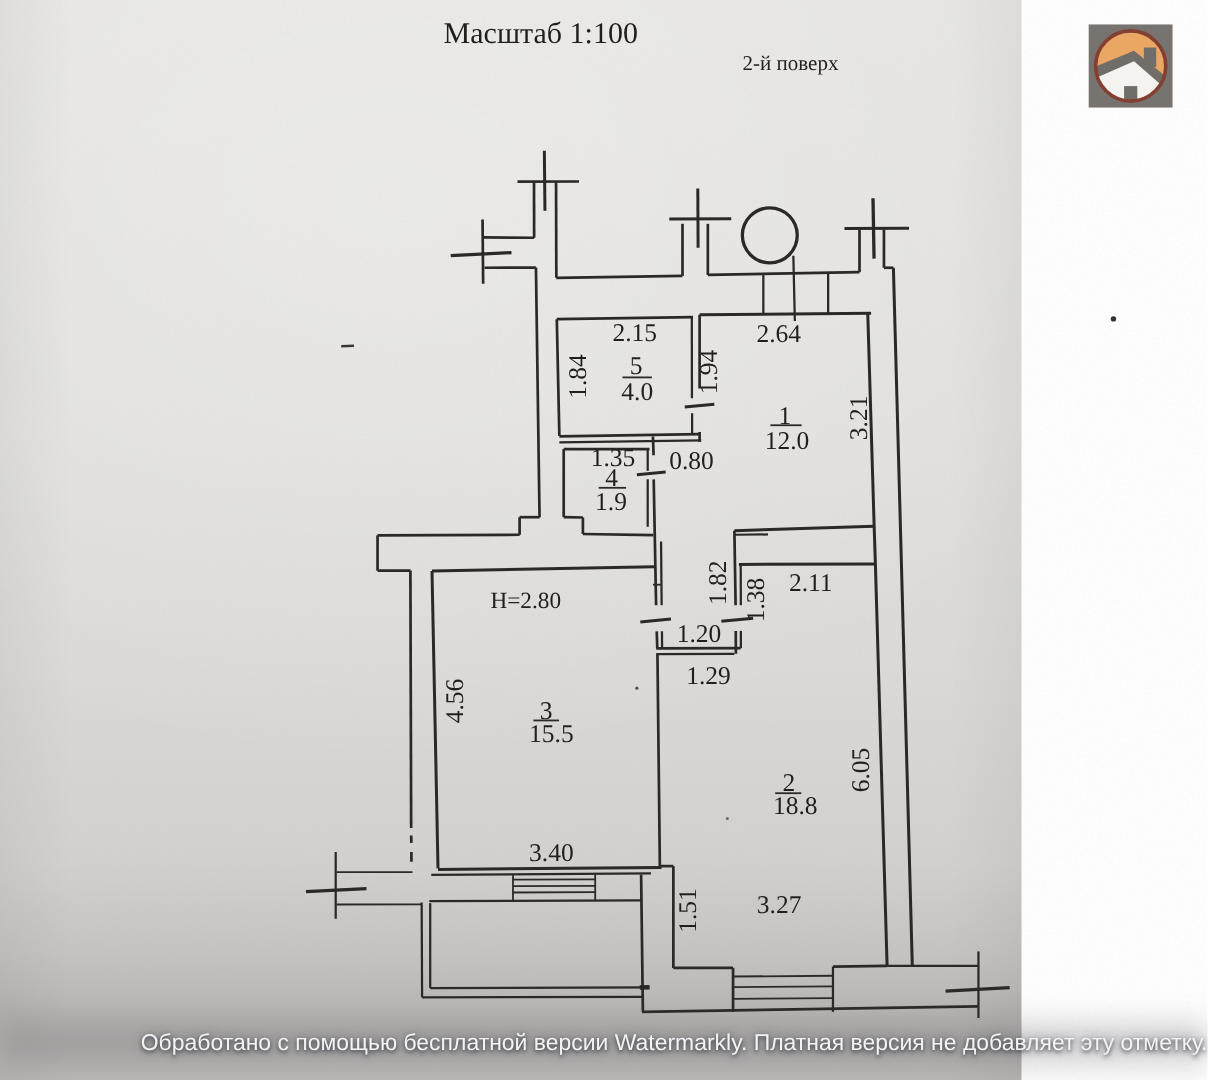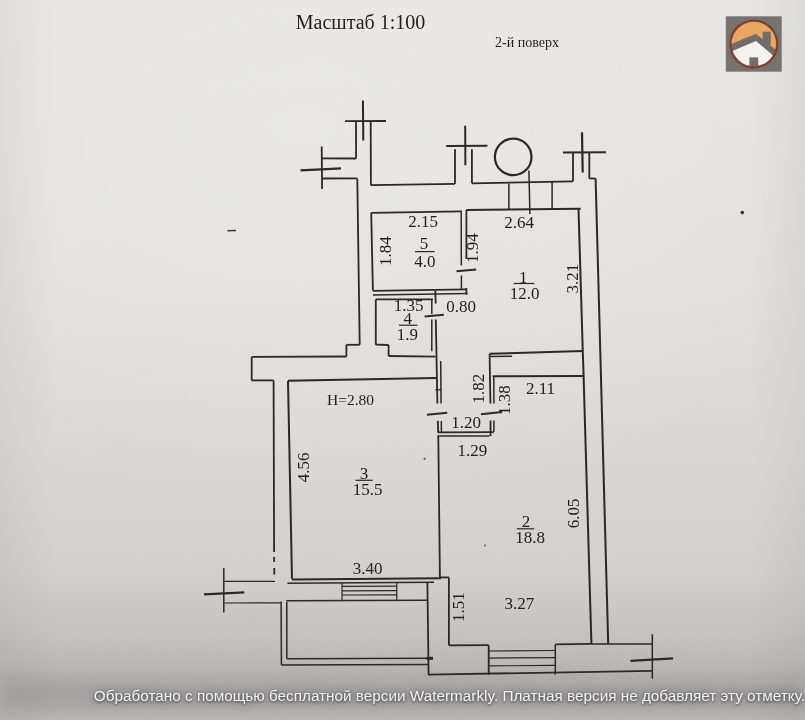--- a/index.html
+++ b/index.html
@@ -1,15 +1,15 @@
 <!DOCTYPE html>
 <html><head><meta charset="utf-8"><style>
 html,body{margin:0;padding:0;}
 body{width:805px;height:720px;overflow:hidden;font-family:"Liberation Sans",sans-serif;}
-#page{position:relative;width:805px;height:720px;background:linear-gradient(90deg, rgba(40,40,38,0.05) 0%, rgba(40,40,38,0) 7%, rgba(40,40,38,0) 93%, rgba(40,40,38,0.05) 100%),radial-gradient(130% 90% at 38% 18%, rgba(255,255,255,0.26) 0%, rgba(255,255,255,0) 60%),linear-gradient(180deg,#e7e6e2 0%,#e2e1dd 40%,#dbdad6 62%,#d3d1cd 80%,#c6c4c0 88%,#b7b5b2 94%,#bcbab7 100%);}
+#page{position:relative;width:681px;height:720px;background:linear-gradient(90deg, rgba(40,40,38,0.05) 0%, rgba(40,40,38,0) 7%, rgba(40,40,38,0) 93%, rgba(40,40,38,0.05) 100%),radial-gradient(130% 90% at 38% 18%, rgba(255,255,255,0.26) 0%, rgba(255,255,255,0) 60%),linear-gradient(180deg,#e7e6e2 0%,#e2e1dd 40%,#dbdad6 62%,#d3d1cd 80%,#c6c4c0 88%,#b7b5b2 94%,#bcbab7 100%);}
 </style></head><body>
 <div id="page">
 <svg width="805" height="720" viewBox="0 0 805 720" style="position:absolute;left:0;top:0">
 <defs>
         <filter id="grain">
           <feTurbulence type="fractalNoise" baseFrequency="0.55" numOctaves="2" seed="7" stitchTiles="stitch"></feTurbulence>
           <feColorMatrix type="matrix" values="0 0 0 0 0.45 0 0 0 0 0.44 0 0 0 0 0.43 0 0 0 0.6 0"></feColorMatrix>
         </filter>
       </defs>
 

